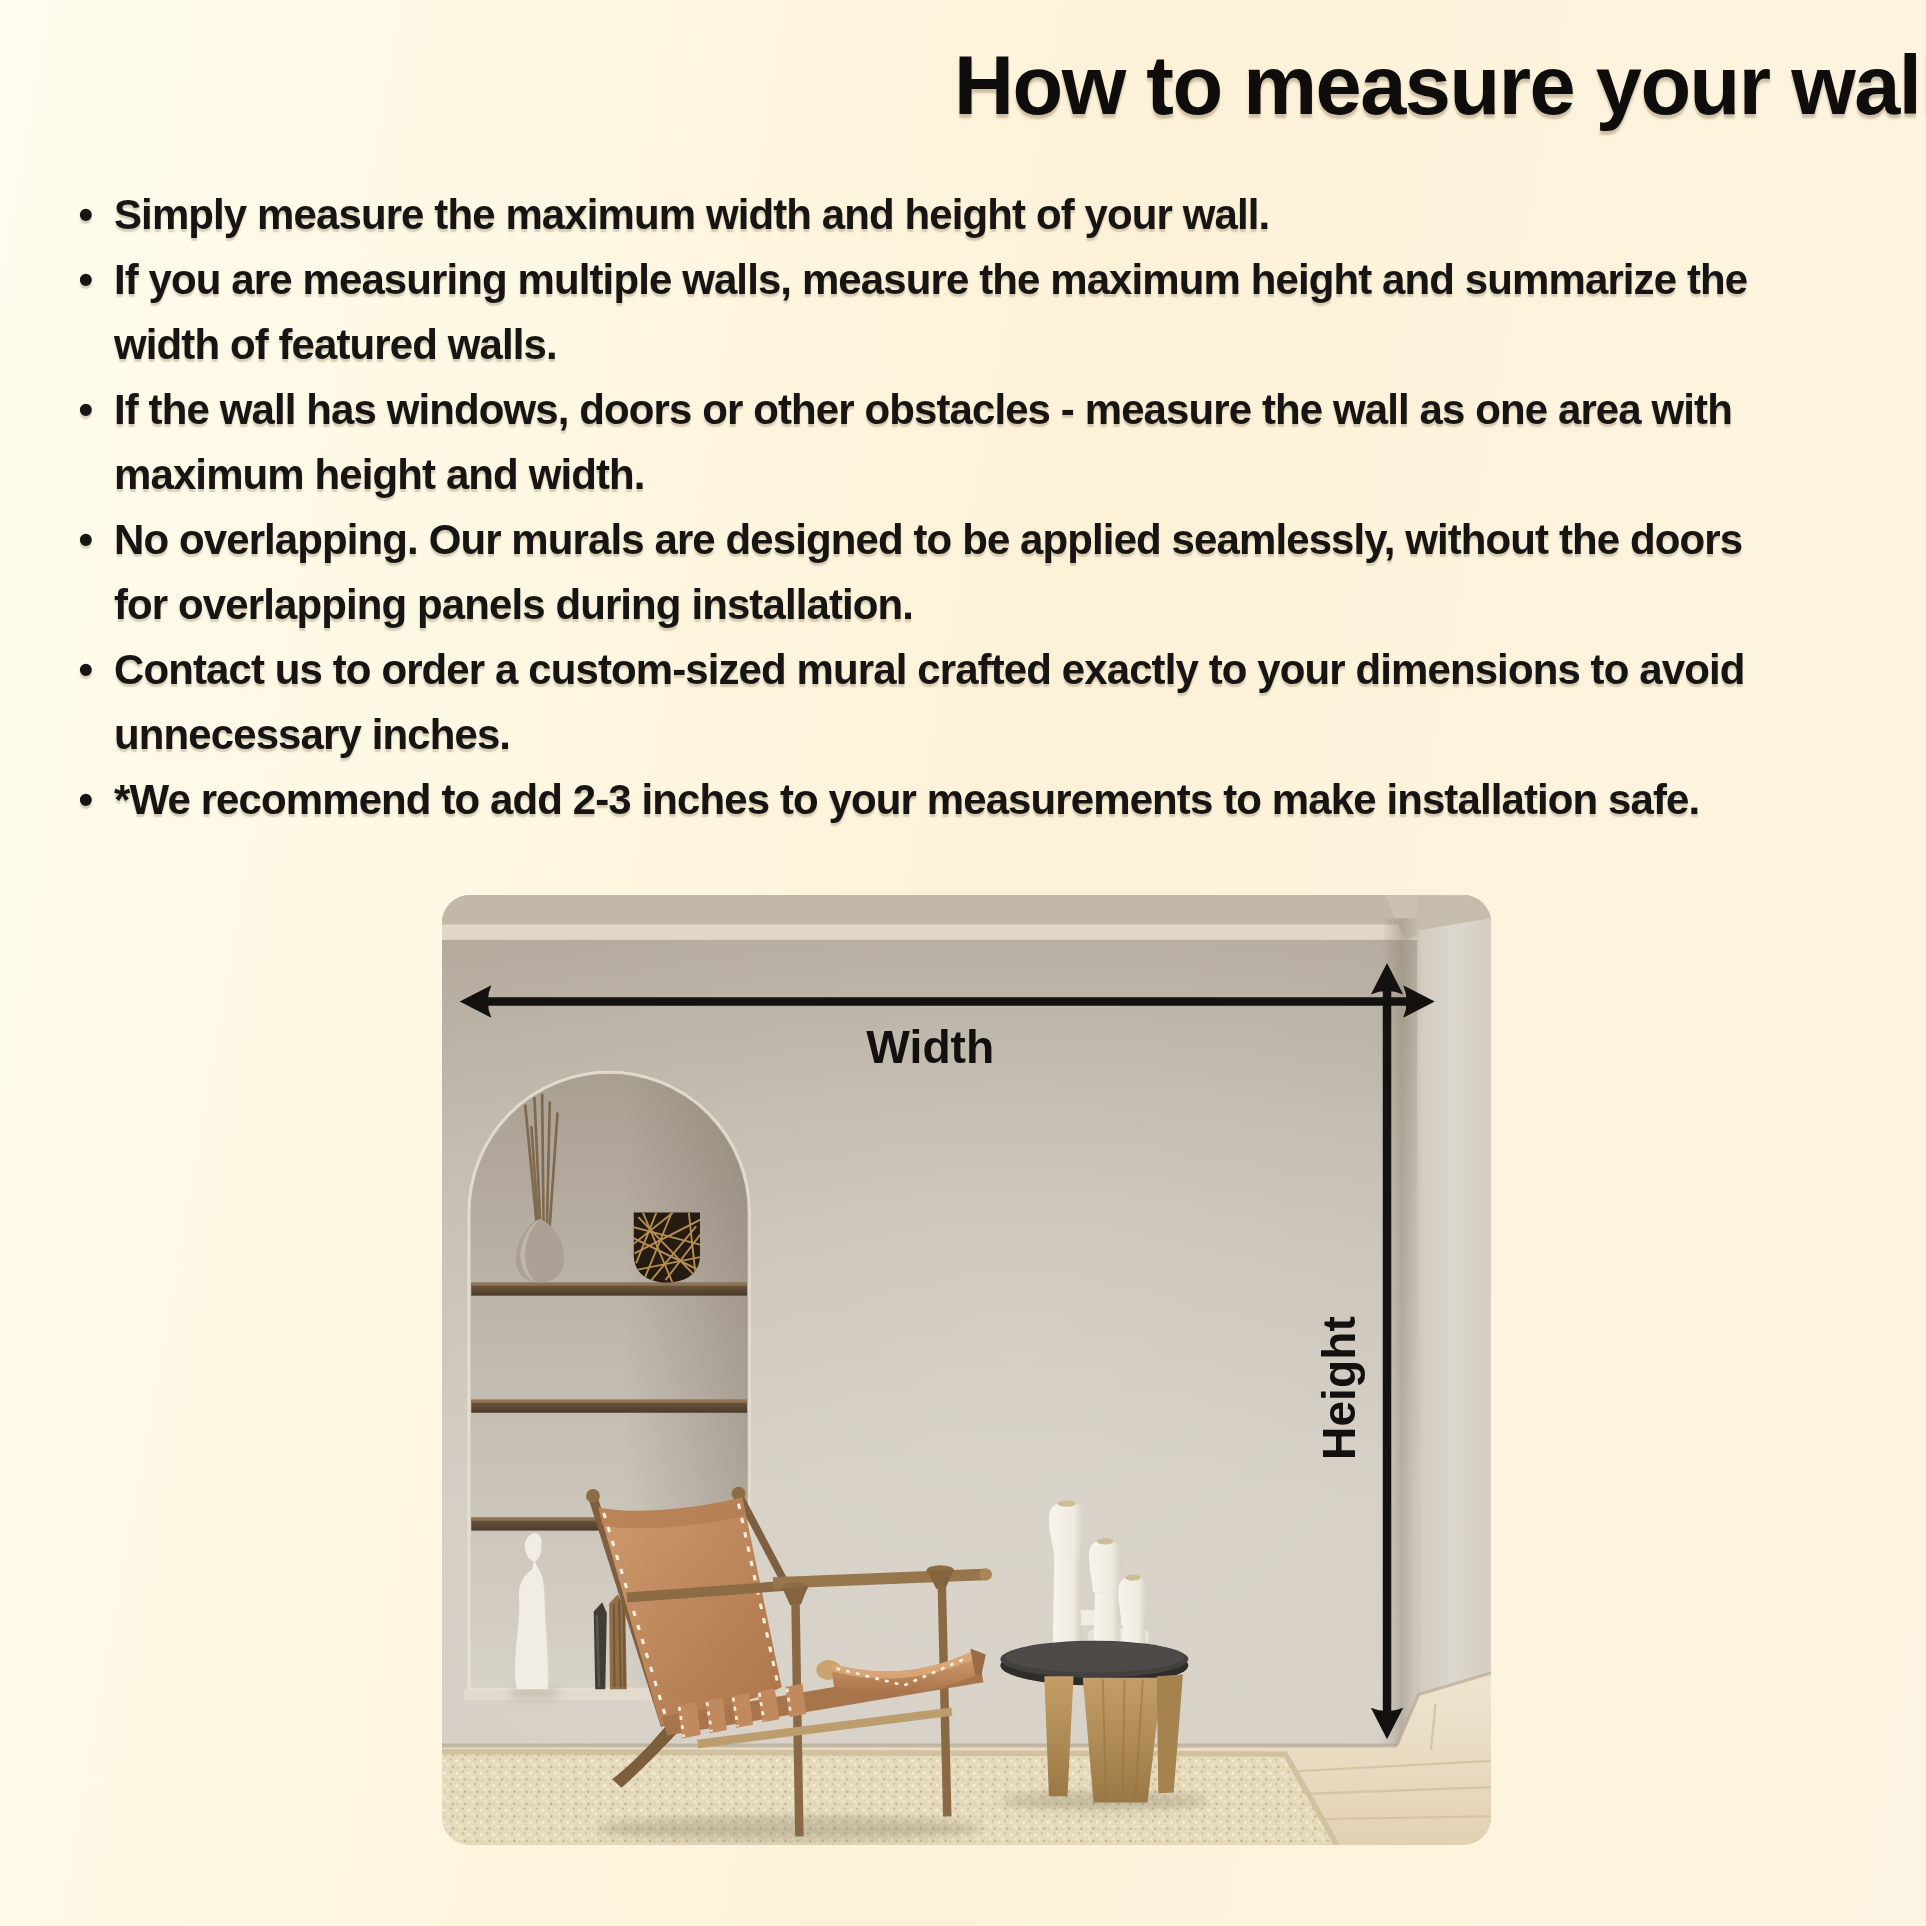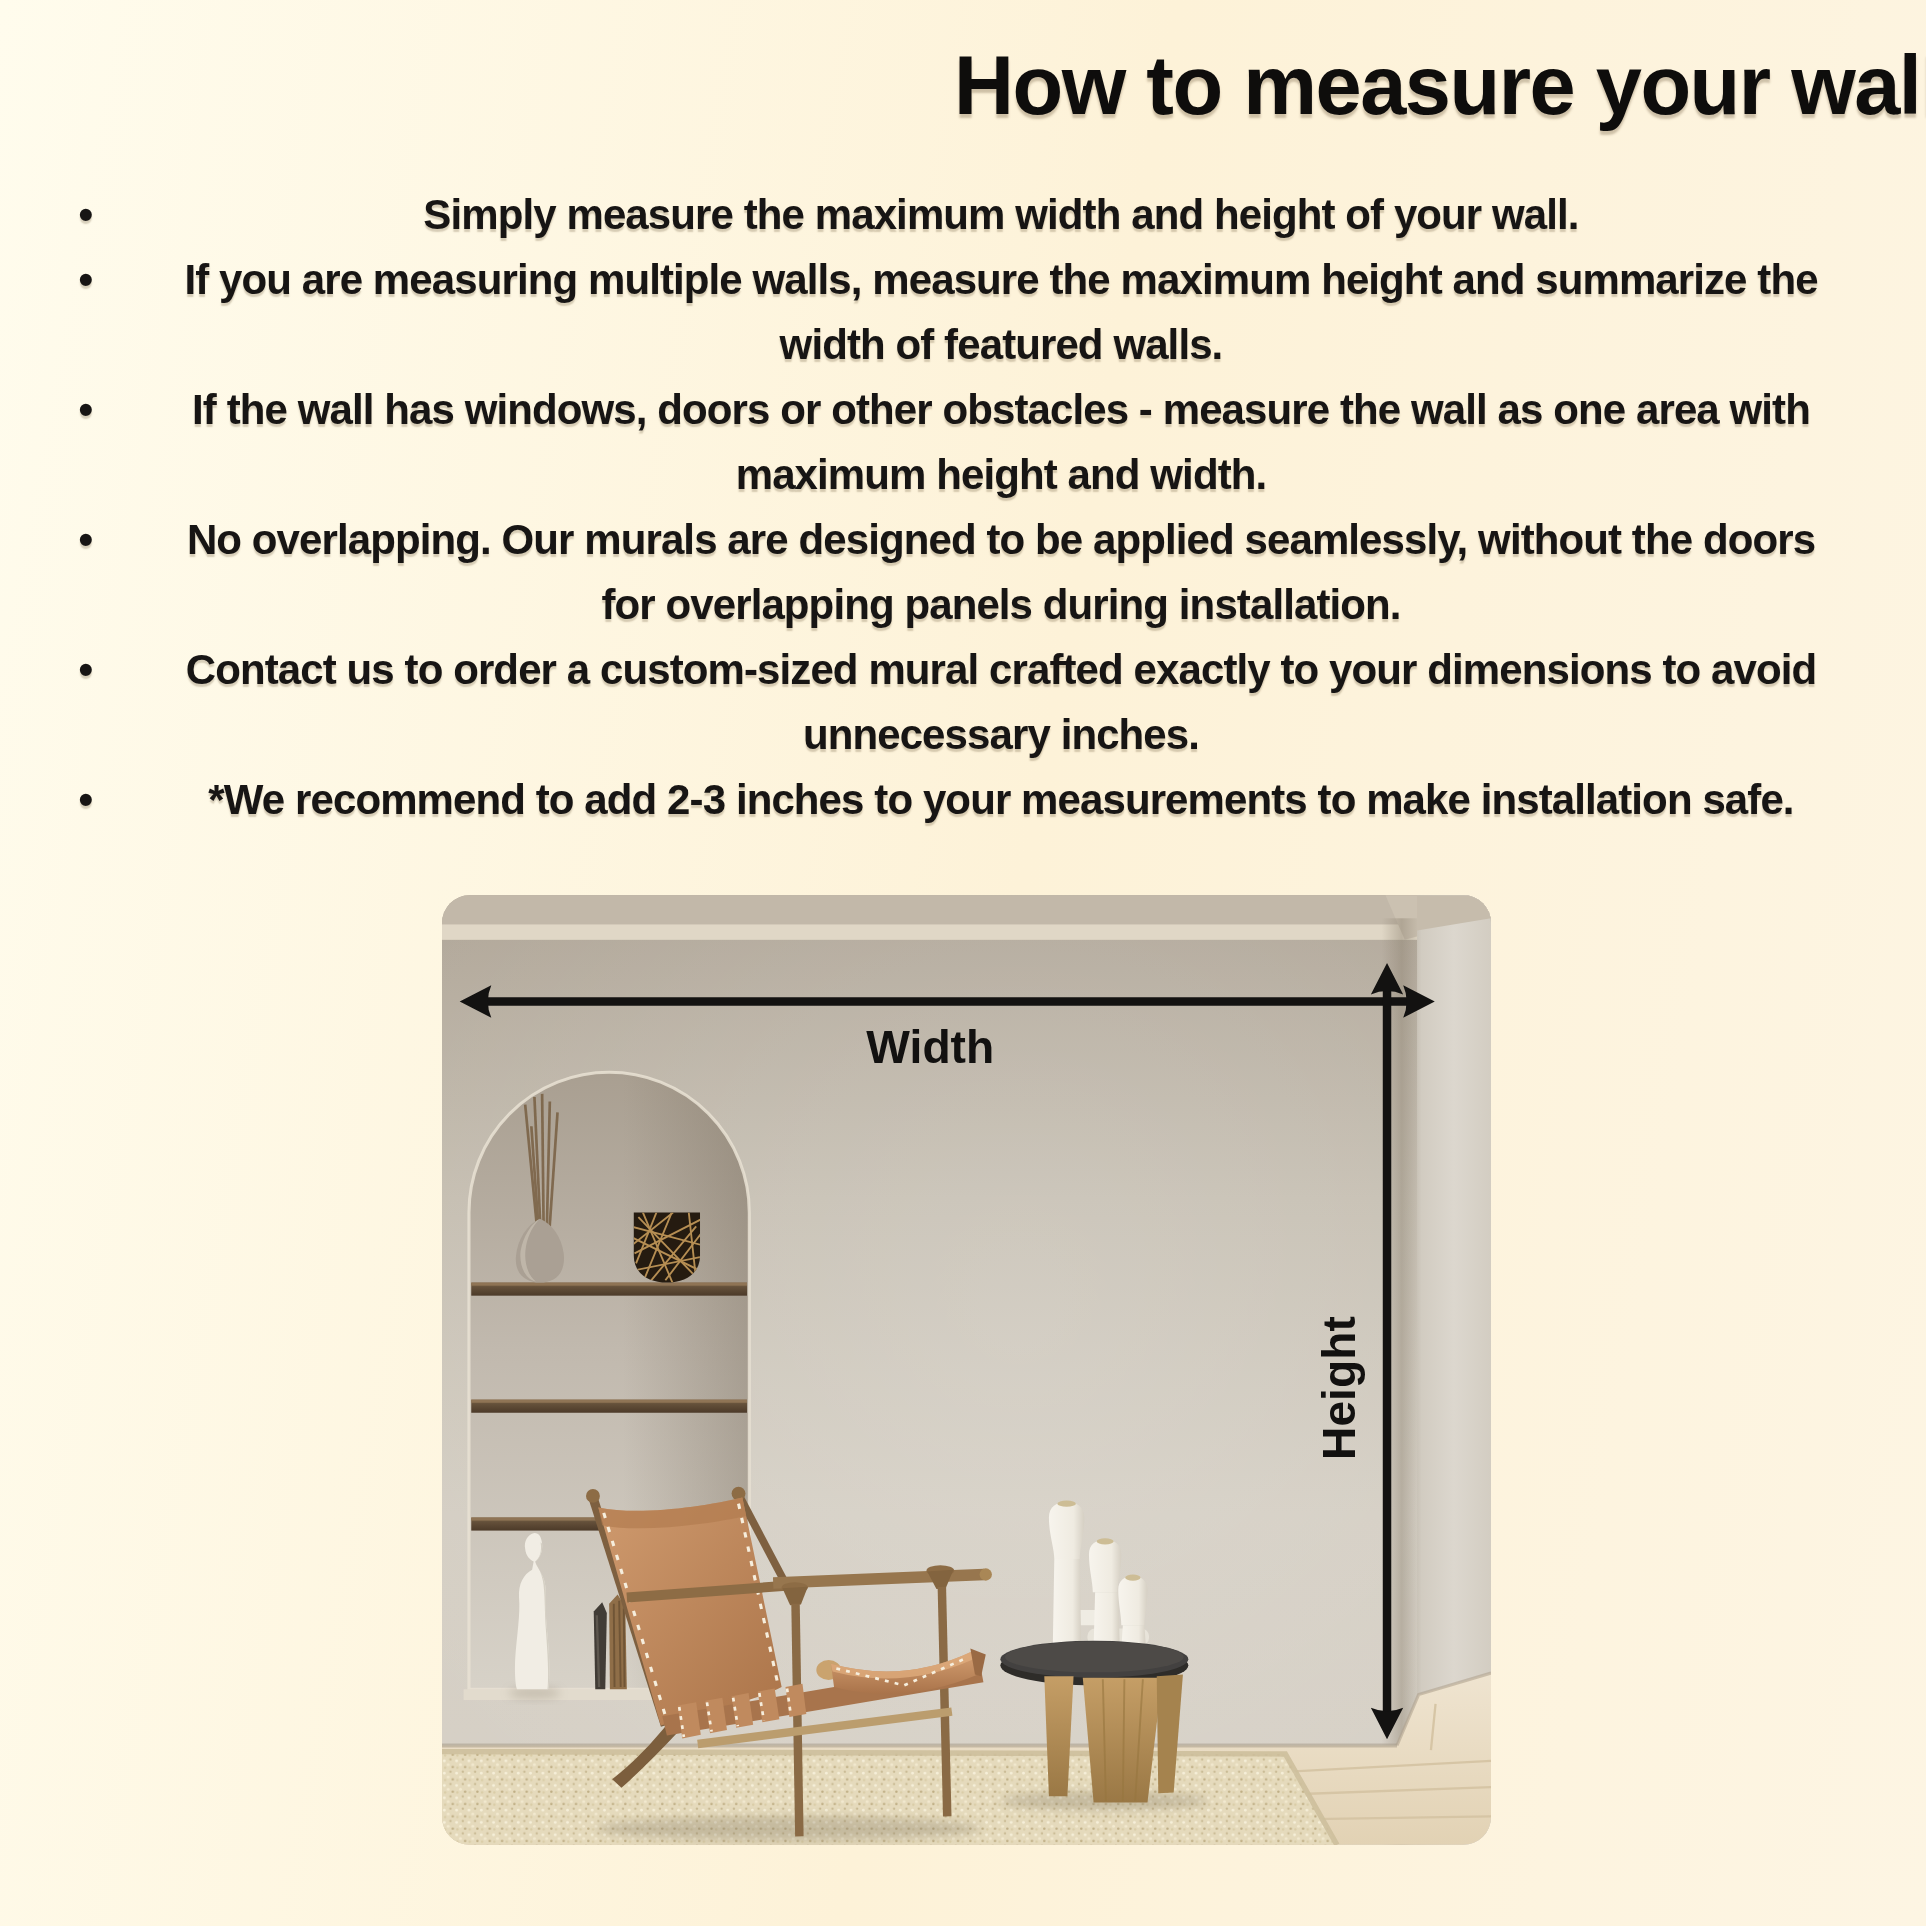--- a/index.html
+++ b/index.html
@@ -12,21 +12,21 @@
     position:absolute;top:21.6px;left:0;width:1926px;margin:16px;
     text-align:right;font-size:83px;font-weight:bold;letter-spacing:-1.5px;
     color:#0e0d0c;text-shadow:0 3.9px 2.3px rgba(96,74,43,.30);
   }
   .bullets{
     position:absolute;top:182px;left:77px;width:1811px;
     margin:0;padding:0;list-style:none;
     font-size:42px;font-weight:bold;letter-spacing:-0.9px;line-height:65px;
     color:#171514;text-shadow:0 3.1px 1.5px rgba(96,74,43,.25);
   }
-  .bullets li{position:relative;padding-left:37px;white-space:pre-line;text-align:center;}
+  .bullets li{position:relative;padding-left:37px;white-space:pre-line;}
   .bullets li::before{content:"\2022";position:absolute;left:1.5px;top:0;}
   .photo{
     position:absolute;left:442px;top:895px;width:1049px;height:950px;
     overflow:hidden;
     border-radius:28px;
   }
   .photo svg{display:block;width:100%;height:100%;}
   .dim-label{font-family:"Liberation Sans",sans-serif;font-weight:bold;font-size:60px;fill:#121110;}
 </style>
 </head>

